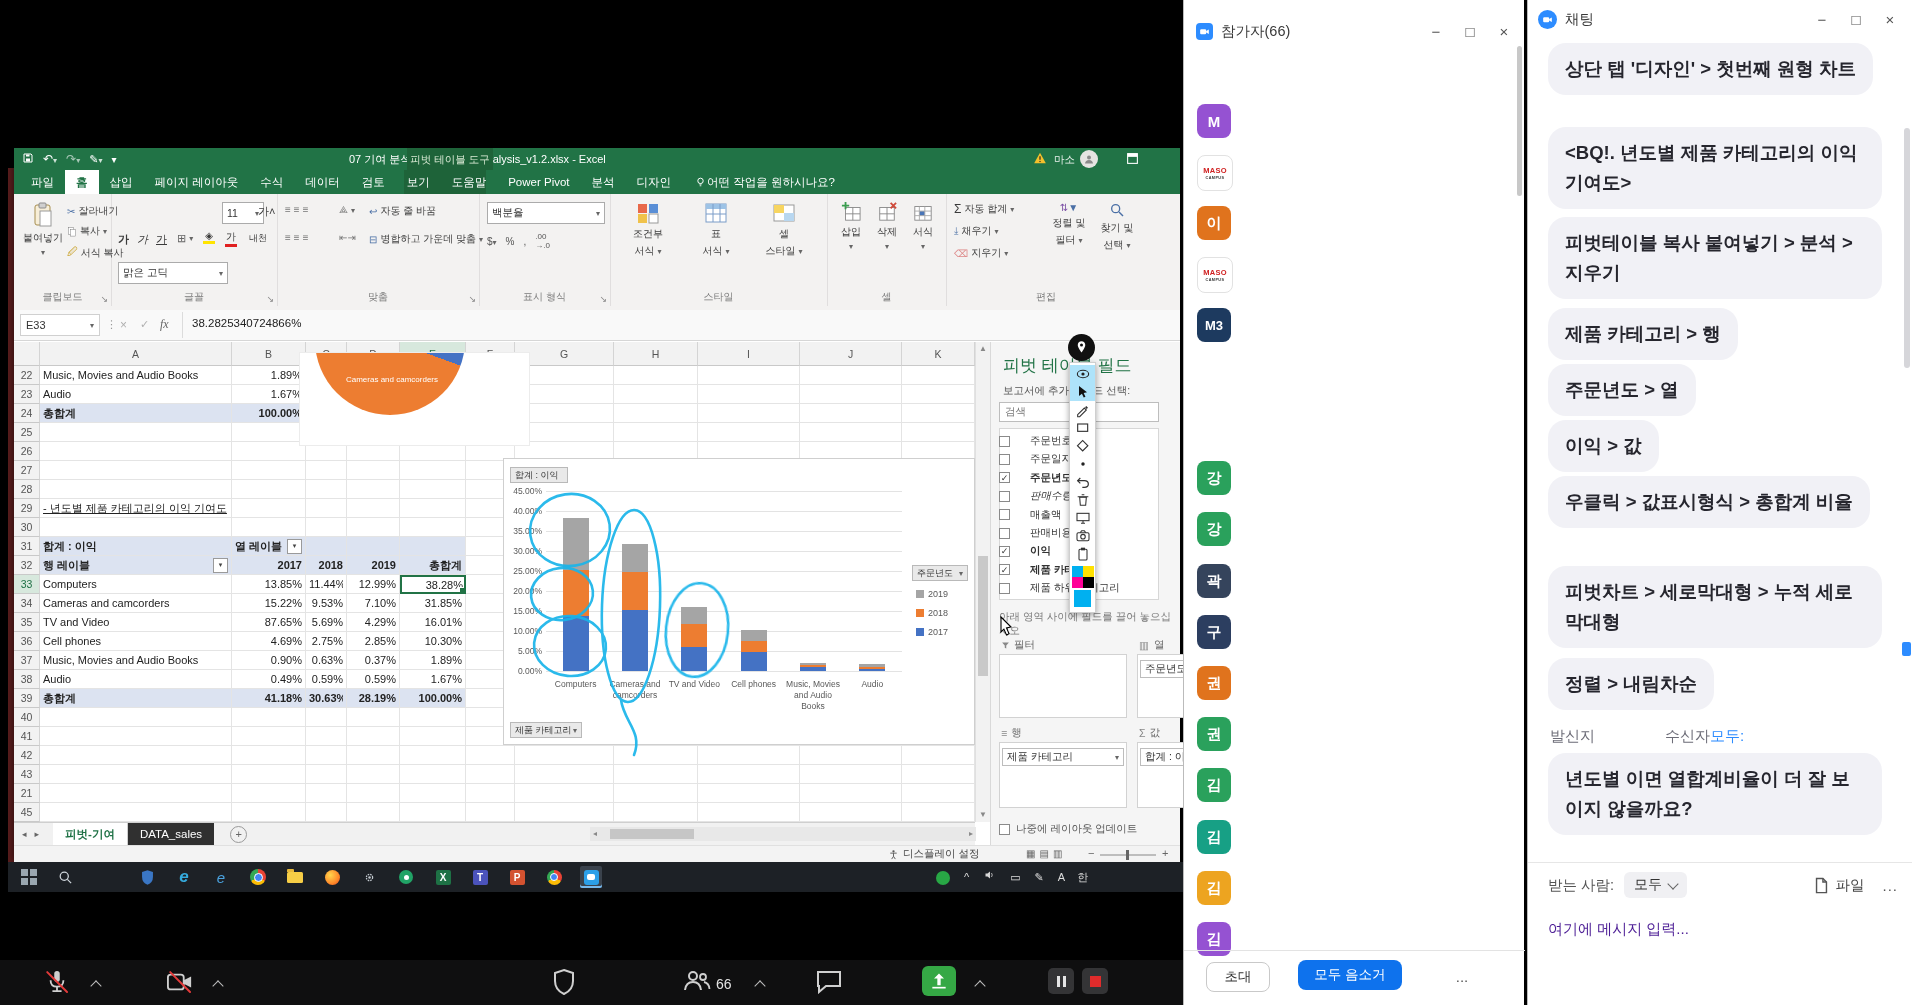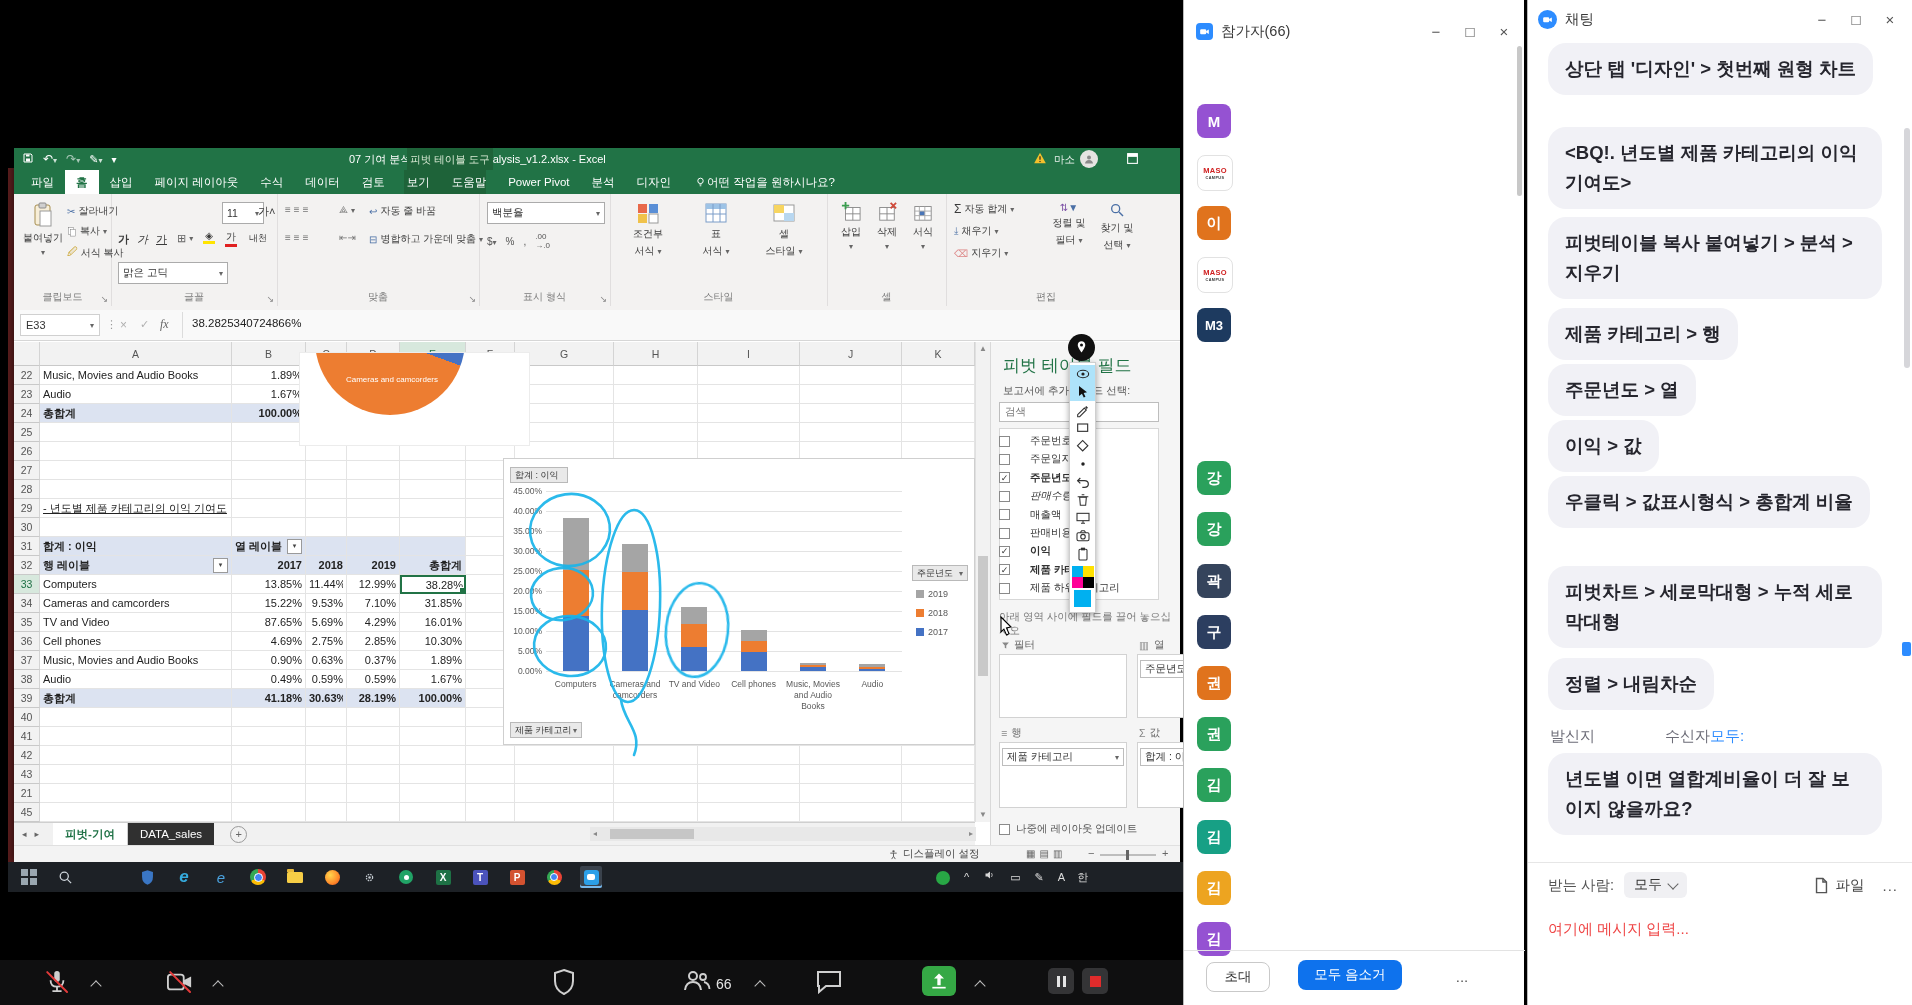--- a/index.html
+++ b/index.html
@@ -1279,16 +1279,16 @@
       </div>
       <div class="flex" style="margin-left:auto;gap:6px;">
         <svg width="15" height="17" viewBox="0 0 20 24">
             <path d="M3 2h9l5 5v15H3z" fill="none" stroke="#555" stroke-width="2"></path>
             <path d="M12 2v5h5" fill="none" stroke="#555" stroke-width="2"></path>
           </svg>
         <span style="font-size:14.5px;color:#444;">파일</span>
       </div>
       <span style="margin-left:18px;font-size:15px;color:#555;letter-spacing:1px;">...</span>
     </div>
-    <div class="abs" style="left:20px;top:920px;width:340px;font-size:15px;color:#ef4444;">여기에 메시지 입력...</div>
+    <div class="abs" style="left:20px;top:920px;width:340px;font-size:15px;color:#4c1d95;">여기에 메시지 입력...</div>
   </div>
 
 </div>
 
 </body></html>

